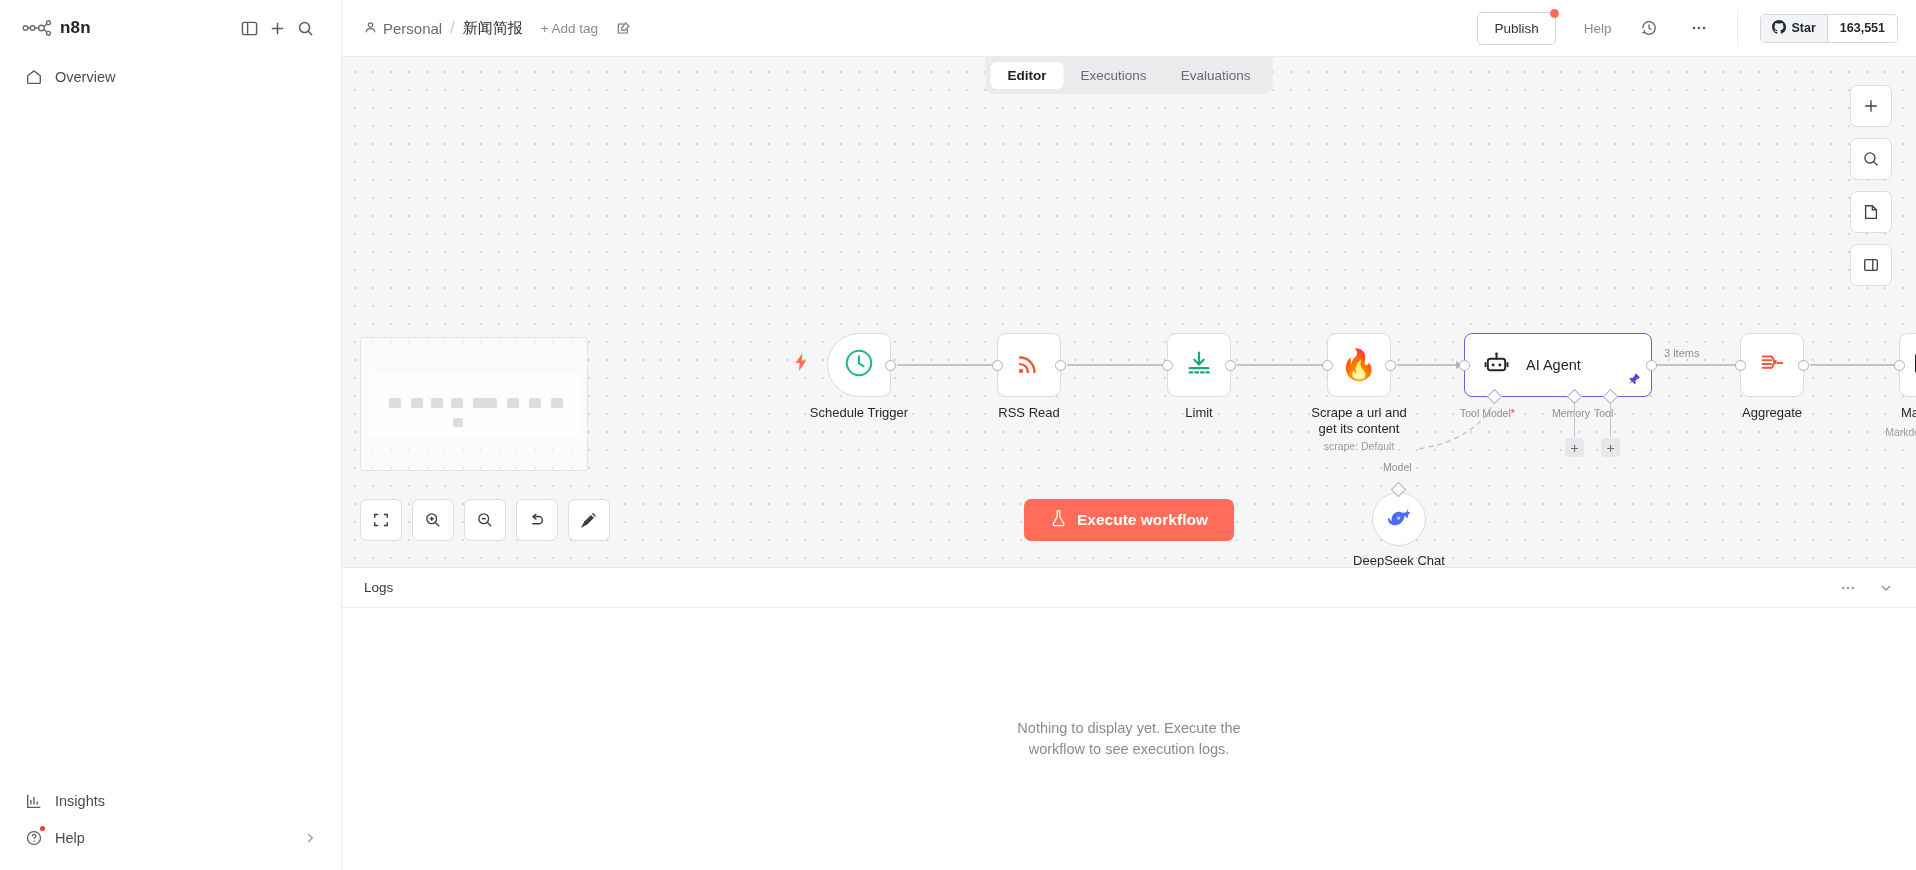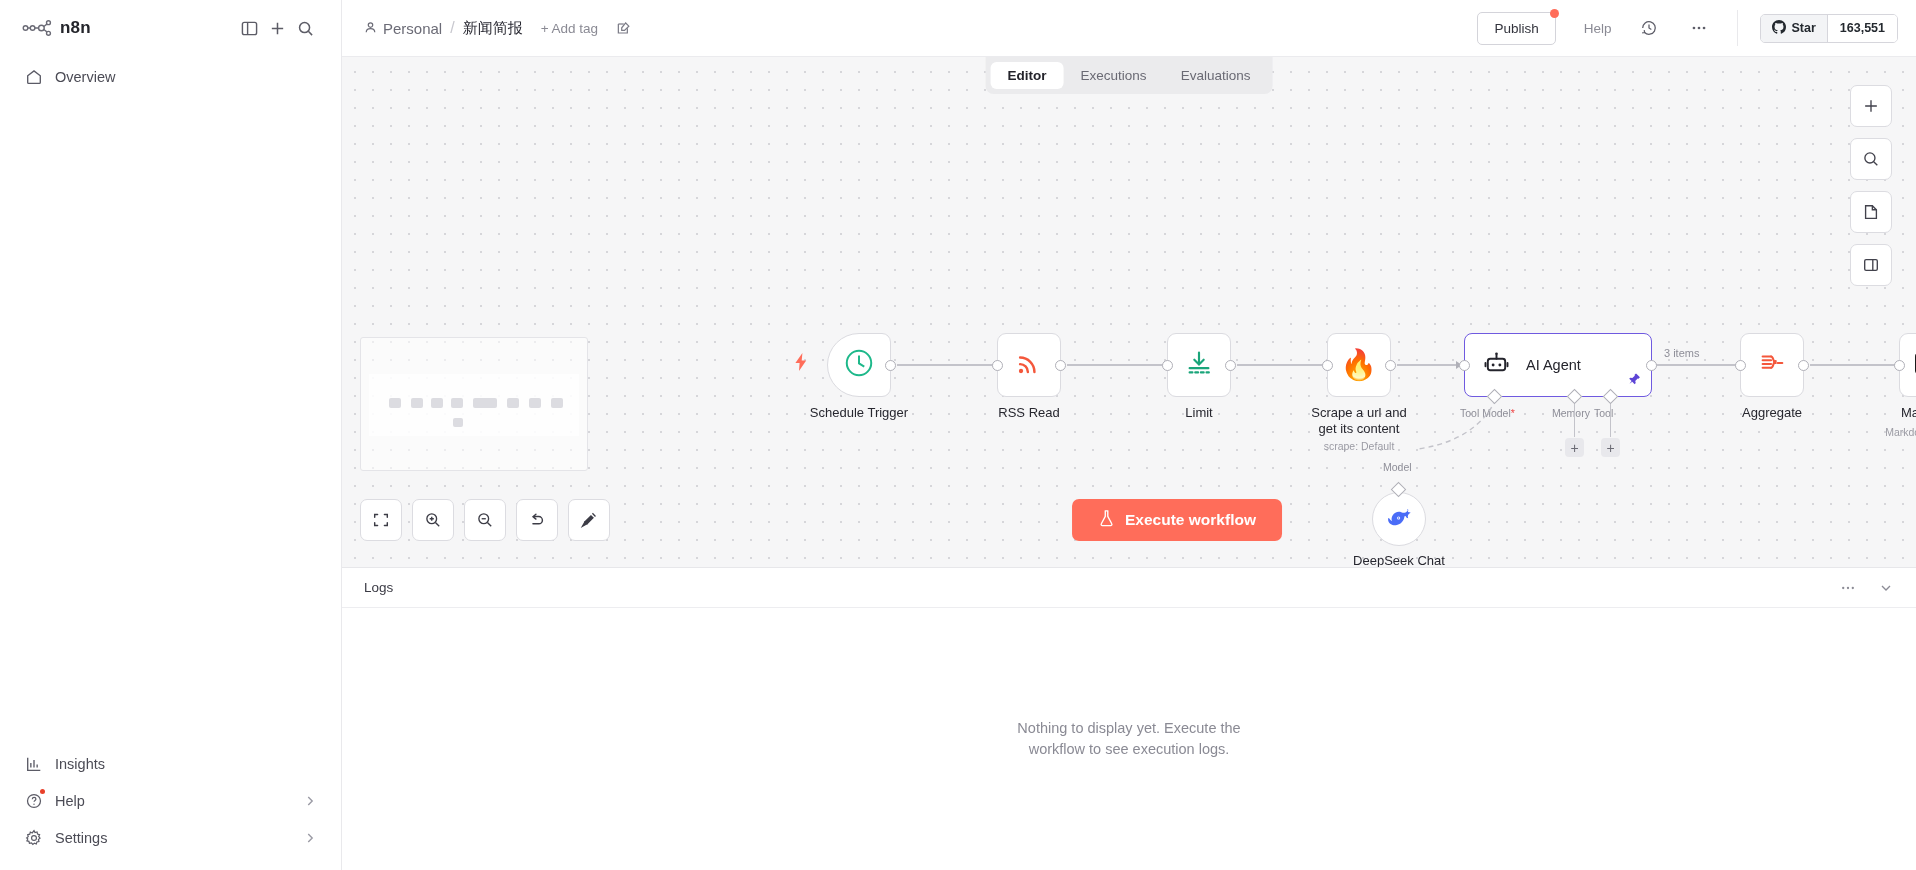--- a/index.html
+++ b/index.html
@@ -190,21 +190,21 @@
   .tb-btn {
     width: 42px; height: 42px; background: #fff; border: 1px solid #dcdce1;
     border-radius: 7px; display: flex; align-items: center; justify-content: center;
     color: #3c3c46; cursor: pointer;
   }
   .exec-btn {
     position: absolute; left: 50%; transform: translateX(-50%); bottom: 26px;
     background: #ff6d5a; color: #fff; border: none; border-radius: 7px;
     padding: 0 26px; height: 42px; font-size: 15.5px; font-family: inherit;
     font-weight: 600; display: flex; align-items: center; gap: 10px;
-    cursor: pointer; z-index: 20; margin-left: 48px;
+    cursor: pointer; z-index: 20;
   }
 
   
   .logs-panel { background: #fff; border-top: 1px solid #e7e7ea; flex: 0 0 303px;
     display: flex; flex-direction: column; }
   .logs-head {
     height: 40px; flex: 0 0 40px; display: flex; align-items: center;
     padding: 0 22px; border-bottom: 1px solid #ededf0;
   }
   .logs-title { font-size: 13.5px; color: #3a3a44; }
@@ -280,34 +280,20 @@
       <div class="sb-item">
         <span class="ic">
           <svg width="18" height="18" viewBox="0 0 20 20" fill="none" stroke="currentColor" stroke-width="1.4">
             <circle cx="10" cy="10" r="7.2"></circle>
             <path d="M8.1 8c.1-1.1 1-1.9 2-1.9 1.1 0 2 .8 2 1.8 0 1.5-2 1.5-2 3"></path>
             <circle cx="10" cy="13.6" r=".75" fill="currentColor" stroke="none"></circle>
           </svg>
           <span class="red-dot"></span>
         </span>
         <span class="lbl">Help</span>
-        <span class="chev">
-          <svg width="14" height="14" viewBox="0 0 16 16" fill="none" stroke="currentColor" stroke-width="1.6">
-            <path d="M6 3.5L10.5 8 6 12.5"></path>
-          </svg>
-        </span>
-      </div>
-      <div class="sb-item">
-        <span class="ic">
-          <svg width="18" height="18" viewBox="0 0 20 20" fill="none" stroke="currentColor" stroke-width="1.3">
-            <circle cx="10" cy="10" r="2.7"></circle>
-            <path d="M10 1.8l1.1 2.1 2.3-.6.5 2.3 2.3.6-1 2.1 1.5 1.8-1.8 1.5.6 2.3-2.3.5-.6 2.3-2.1-1-1.8 1.5-1.5-1.8-2.3.6-.5-2.3-2.3-.6 1-2.1L1.8 10l1.8-1.5-.6-2.3 2.3-.5.6-2.3 2.1 1z"></path>
-          </svg>
-        </span>
-        <span class="lbl">Settings</span>
         <span class="chev">
           <svg width="14" height="14" viewBox="0 0 16 16" fill="none" stroke="currentColor" stroke-width="1.6">
             <path d="M6 3.5L10.5 8 6 12.5"></path>
           </svg>
         </span>
       </div>
     </div>
   </aside>
 
   <div class="main">

